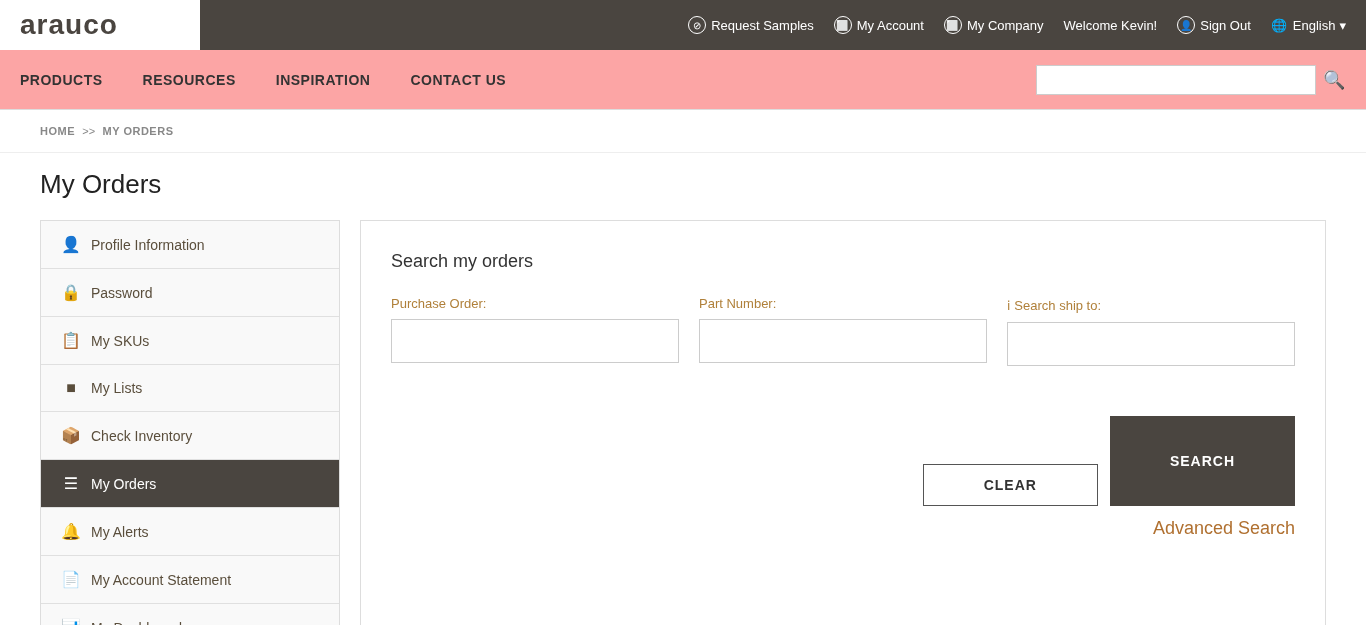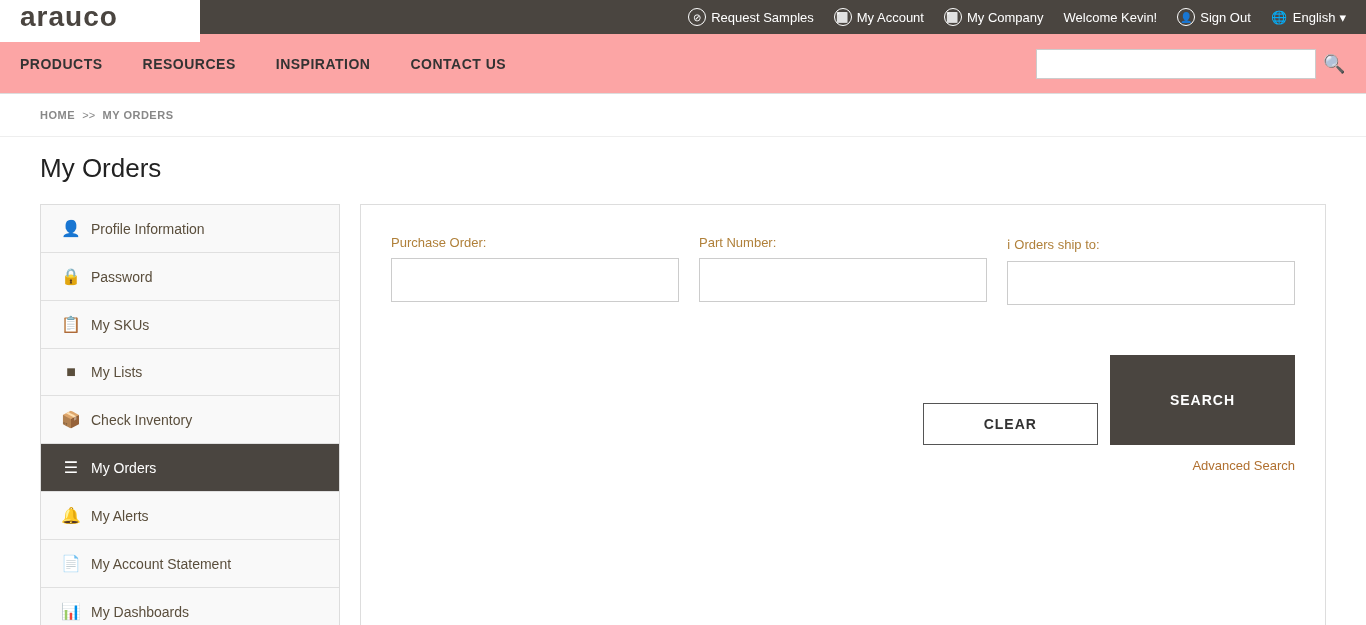--- a/index.html
+++ b/index.html
@@ -2,21 +2,21 @@
 <html><head>
   <meta charset="utf-8">
   <style>
     * { margin: 0; padding: 0; box-sizing: border-box; }
     body { font-family: Arial, sans-serif; font-size: 14px; color: #333; background: #fff; }
 
     
     .top-bar {
       background: #4a4540;
       color: #fff;
-      height: 34px;
+      height: 50px;
       display: flex;
       align-items: center;
       justify-content: space-between;
       padding: 0 20px 0 0;
     }
     .logo-area {
       background: #fff;
       height: 50px;
       display: flex;
       align-items: center;
@@ -243,21 +243,21 @@
       font-weight: bold;
       letter-spacing: 1px;
       cursor: pointer;
     }
     .advanced-search-link {
       text-align: right;
       margin-top: 12px;
     }
     .advanced-search-link a {
       color: #b07030;
-      font-size: 13px;
+      font-size: 18px;
       text-decoration: none;
       cursor: pointer;
     }
   </style>
 </head>
 <body>
 
 <div class="top-bar">
   <div class="logo-area">
     <span class="logo-text">arauco</span>
@@ -346,34 +346,35 @@
       <span class="sidebar-icon">📄</span>
       <span>My Account Statement</span>
     </a>
     <a class="sidebar-item">
       <span class="sidebar-icon">📊</span>
       <span>My Dashboards</span>
     </a>
   </div>
 
   <div class="right-panel">
+    <h2 class="search-panel-title">Search my orders</h2>
 
     <div class="search-fields">
       <div class="field-group">
         <label class="field-label">Purchase Order:</label>
         <input type="text" class="field-input" style="">
       </div>
       <div class="field-group">
         <label class="field-label">Part Number:</label>
         <input type="text" class="field-input" style="">
       </div>
       <div class="field-group">
         <label class="field-label">
           <span>ℹ</span>
-          <span>Orders ship to:</span>
+          <span>Search ship to:</span>
         </label>
         <input type="text" class="field-input" style="">
       </div>
     </div>
 
     <div class="search-actions">
       <button class="btn-clear">CLEAR</button>
       <button class="btn-search">SEARCH</button>
     </div>
     <div class="advanced-search-link">

